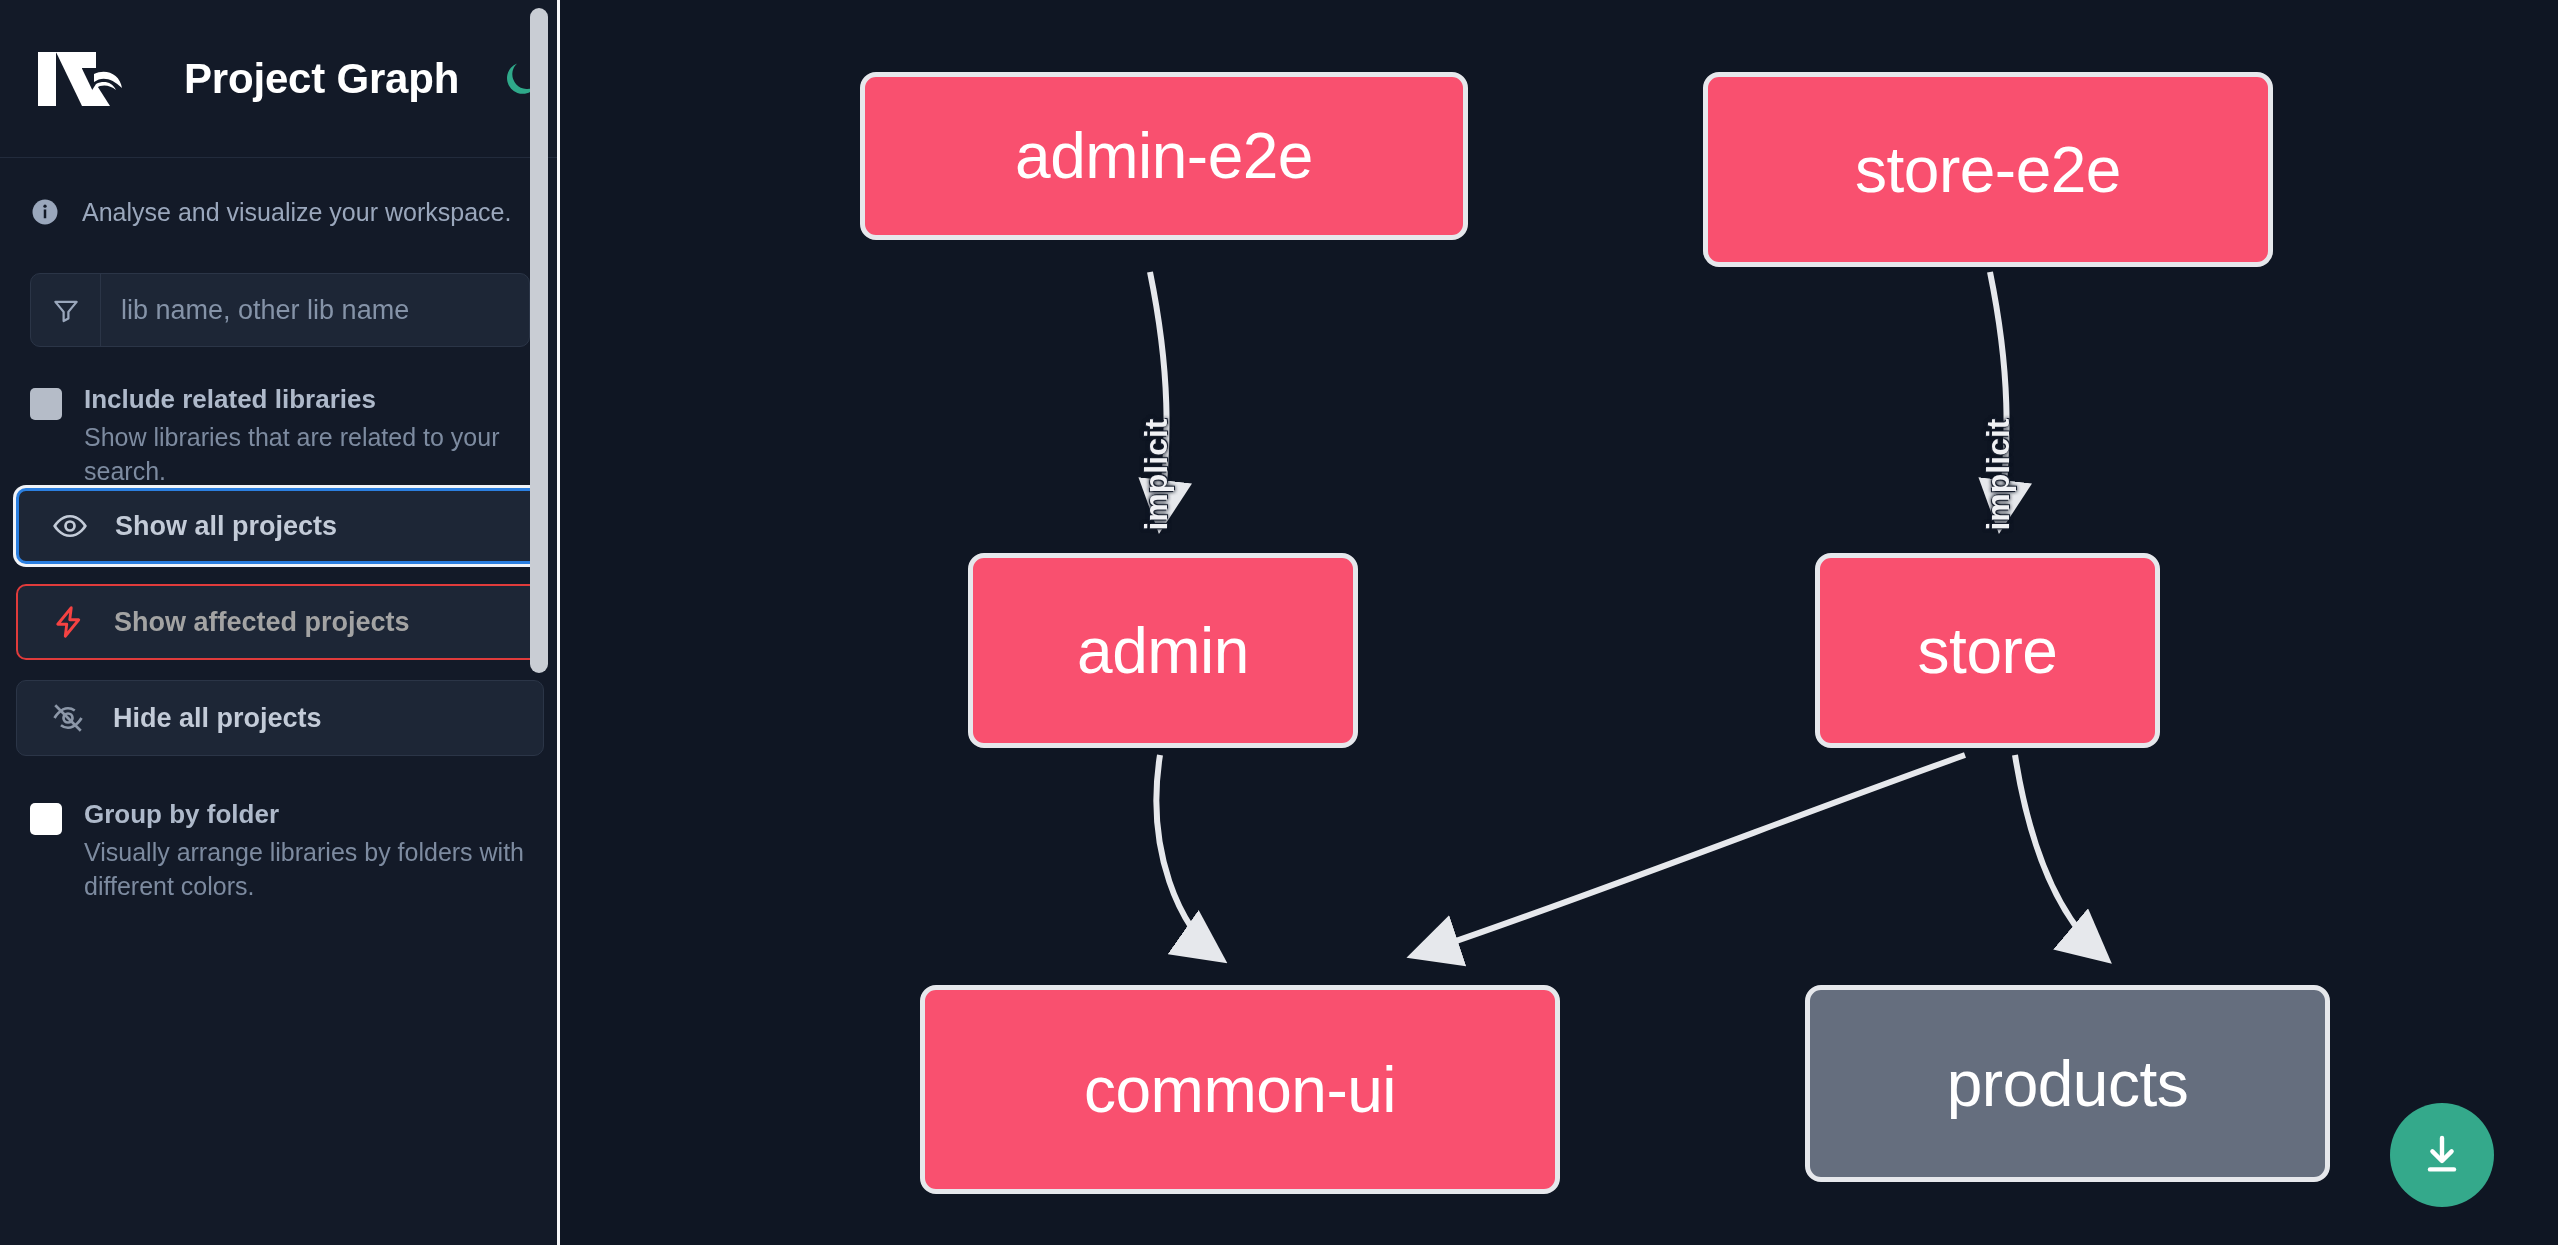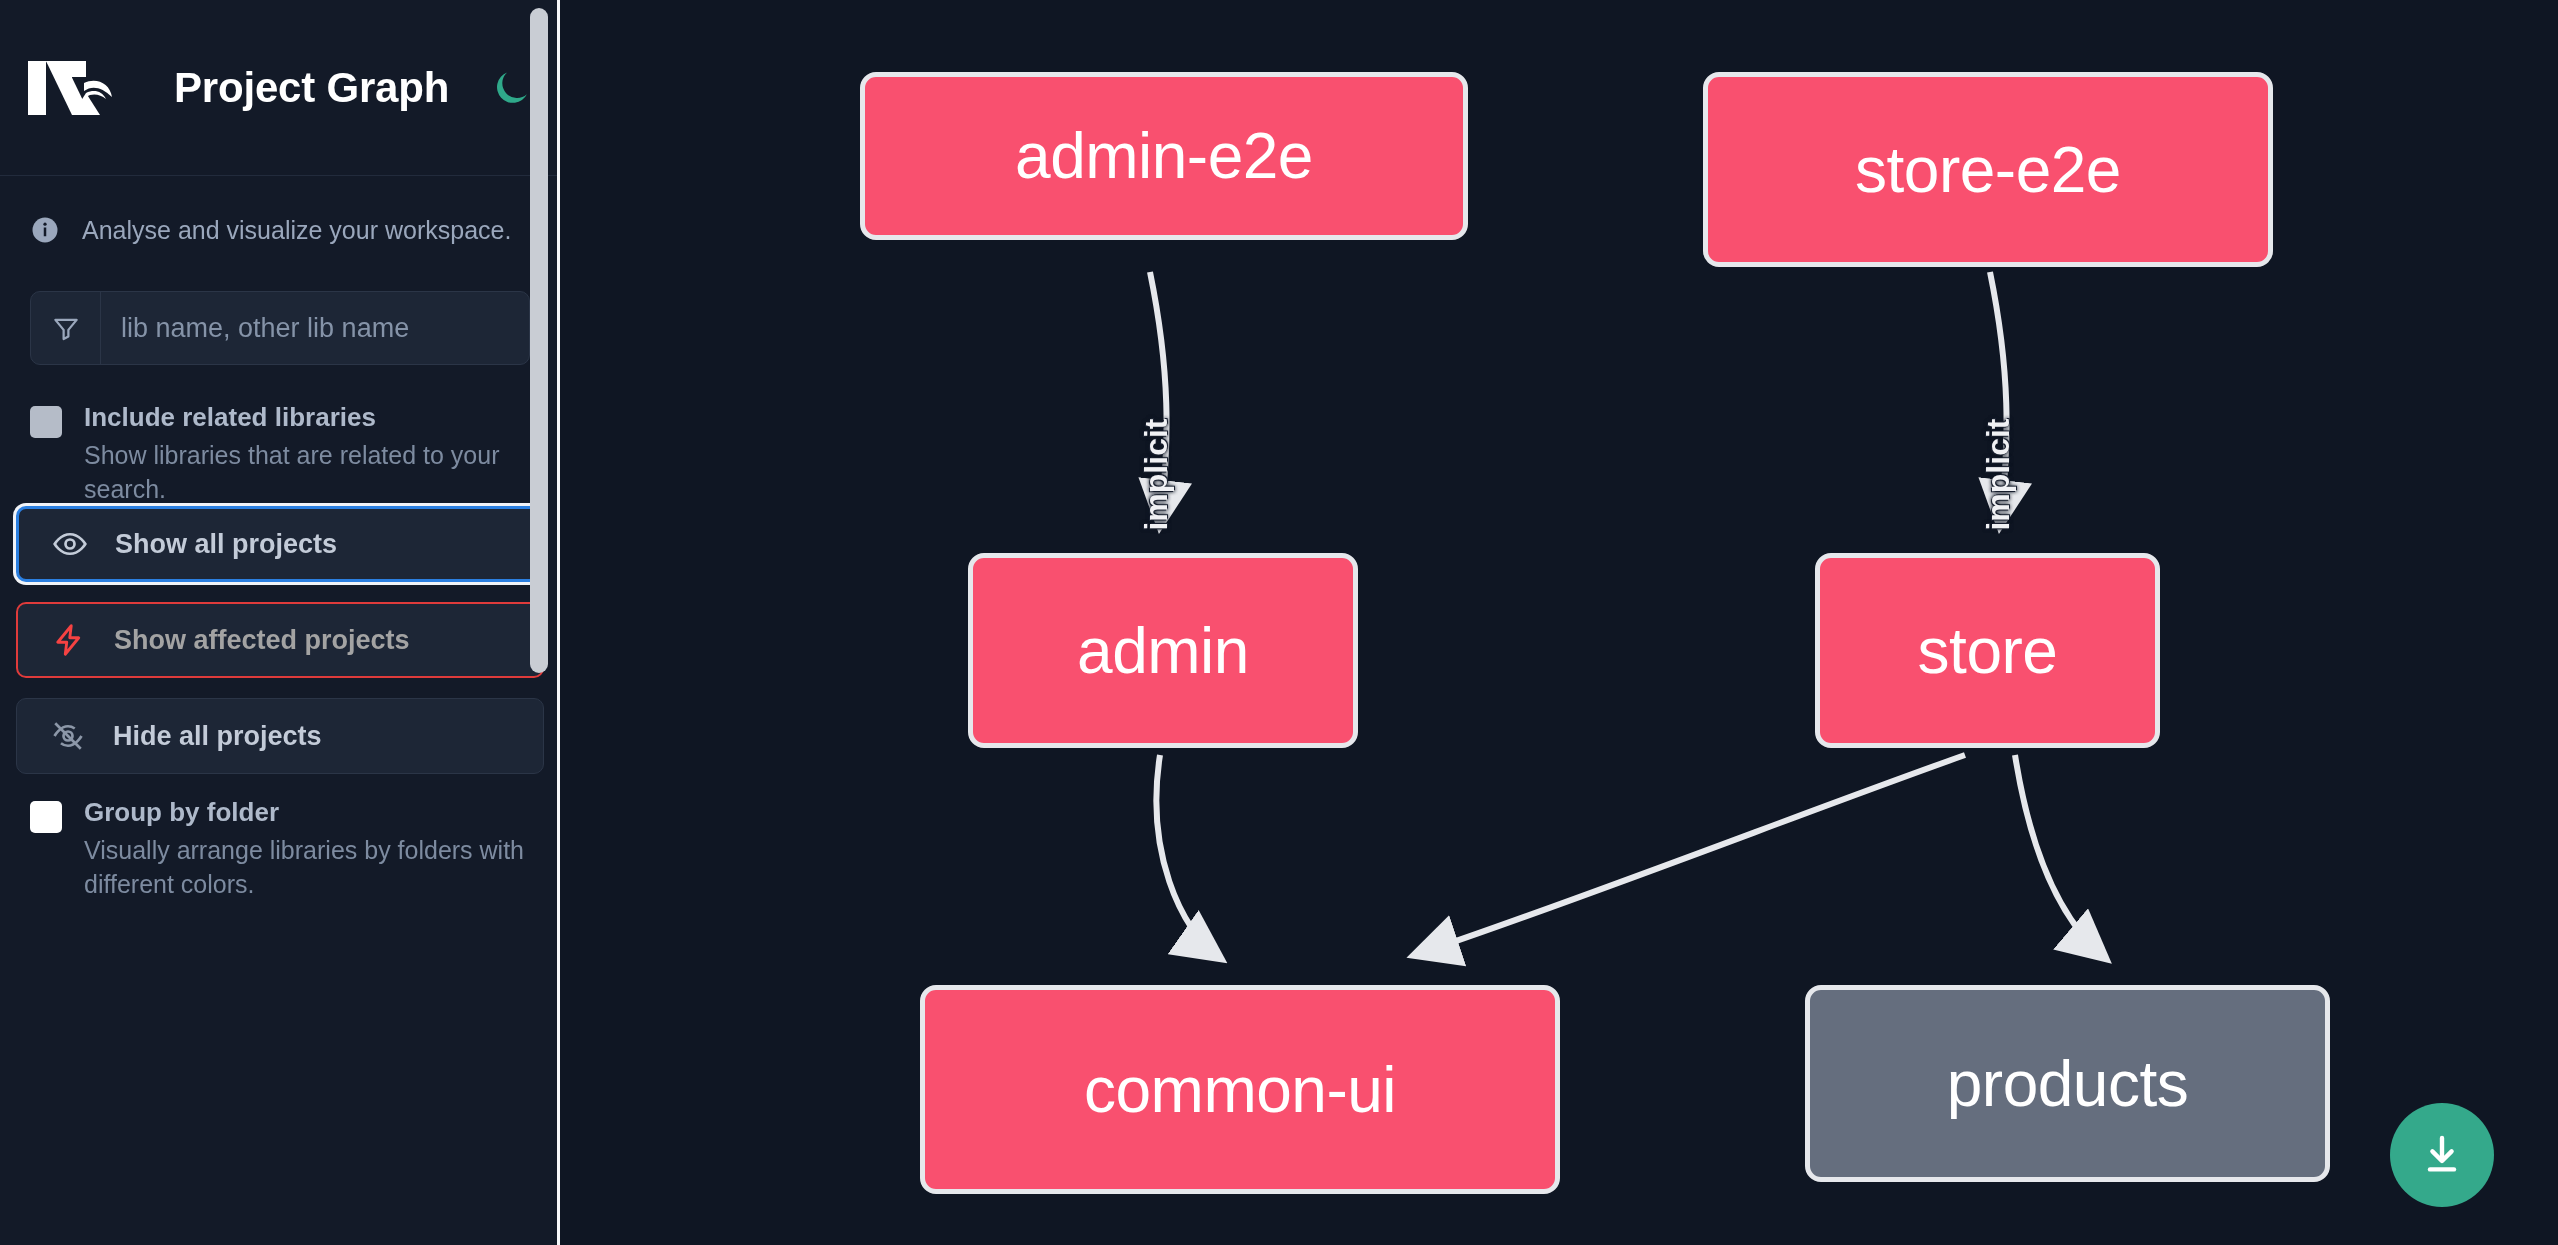--- a/index.html
+++ b/index.html
@@ -15,23 +15,23 @@
   .sidebar {
     position: relative;
     width: 560px; height: 1245px;
     background: #131A28;
     flex: 0 0 560px;
     overflow: hidden;
   }
   .sidebar-inner { position: relative; width: 560px; height: 1245px; }
 
   .header {
-    height: 176px;
+    height: 158px;
     display: flex; align-items: center;
-    padding-left: 24px; gap: 0px;
+    padding-left: 34px; gap: 0px;
     border-bottom: 1px solid #222B3C;
     background: #131A28;
   }
   .nx-logo { width: 96px; height: 70px; flex: 0 0 96px; }
   .app-title {
     font-size: 42px; font-weight: 700; color: #FFFFFF;
     margin-left: 54px; letter-spacing: -0.2px; white-space: nowrap;
   }
   .moon-btn {
     margin-left: 40px; width: 46px; height: 46px;
@@ -225,21 +225,21 @@
             <svg viewBox="0 0 24 24" width="36" height="36" fill="none" stroke="#8C97A8" stroke-width="1.8">
               <path d="M3 12s3.6-6.5 9-6.5c1.7 0 3.2.6 4.5 1.5M21 12s-3.6 6.5-9 6.5c-1.8 0-3.4-.7-4.7-1.7"></path>
               <circle cx="12" cy="12" r="3"></circle>
               <path d="M3.5 3.5l17 17"></path>
             </svg>
           </span>
           <span>Hide all projects</span>
         </button>
       </div>
 
-      <div class="check-row" style="margin-top:22px;">
+      <div class="check-row" style="margin-top:42px;">
         <span class="cbox white"></span>
         <span class="check-text">
           <div class="check-label">Group by folder</div>
           <div class="check-desc">Visually arrange libraries by folders with different colors.</div>
         </span>
       </div>
 
 
       <div class="scrollbar-track">
         <div class="scrollbar-thumb"></div>

